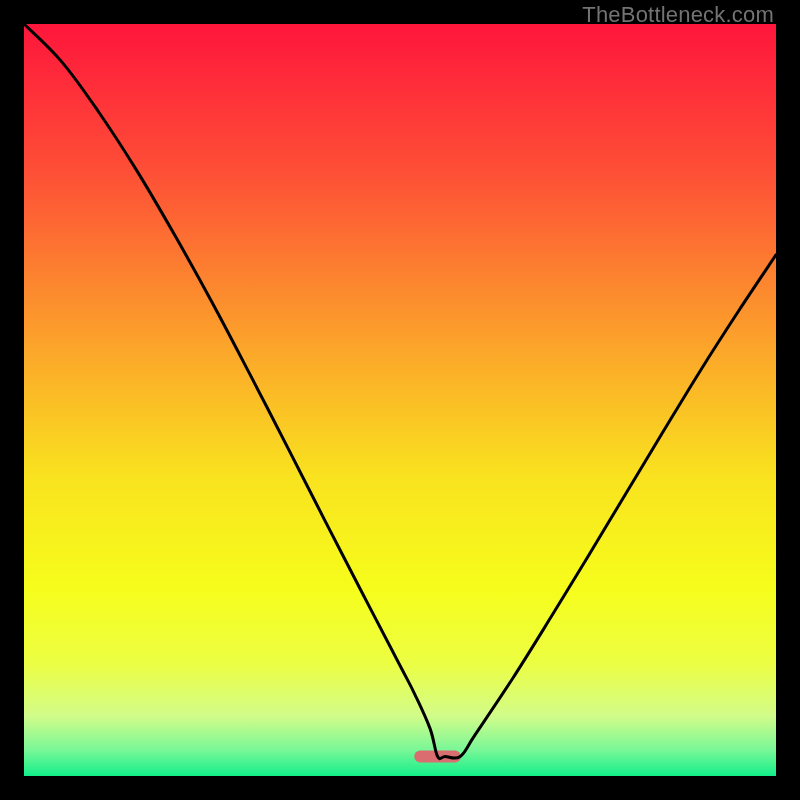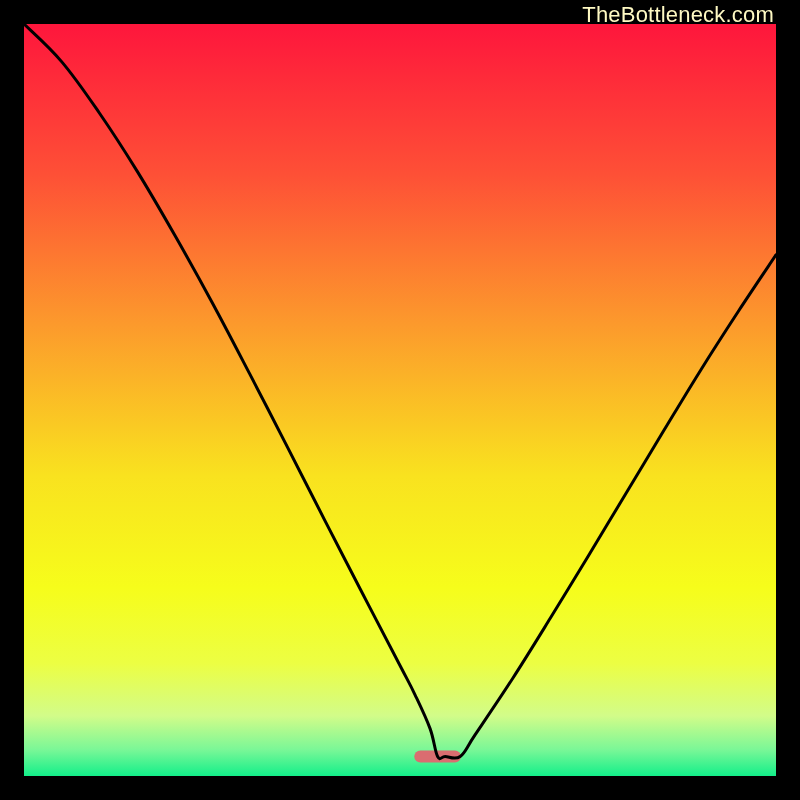--- a/index.html
+++ b/index.html
@@ -23,21 +23,21 @@
     position: absolute;
     left: 0;
     top: 0;
     width: 752px;
     height: 752px;
   }
   .watermark {
     position: absolute;
     top: 2px;
     right: 26px;
-    color: #fef9c3;
+    color: #737373;
     font-size: 22px;
     font-weight: 500;
     letter-spacing: 0.2px;
     text-decoration: underline;
   }
 </style>
 </head>
 <body>
 
 <div class="watermark">TheBottleneck.com</div>

